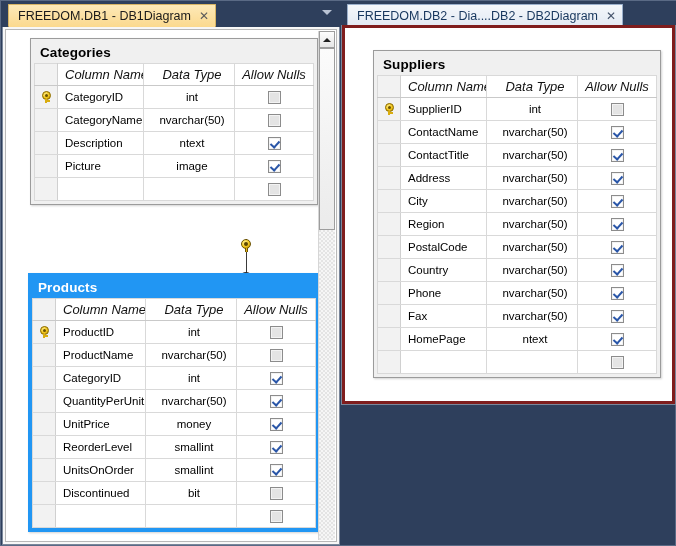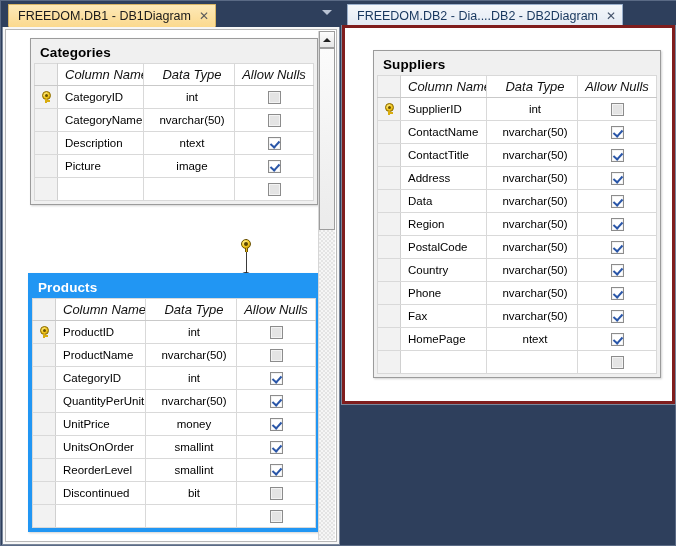--- a/index.html
+++ b/index.html
@@ -398,27 +398,27 @@
             <td class="c-null"><span class="cb on"></span></td>
           </tr>
           <tr>
             <td class="c-key"></td>
             <td class="c-name">UnitPrice</td>
             <td class="c-type">money</td>
             <td class="c-null"><span class="cb on"></span></td>
           </tr>
           <tr>
             <td class="c-key"></td>
+            <td class="c-name">ReorderLevel</td>
+            <td class="c-type">smallint</td>
+            <td class="c-null"><span class="cb on"></span></td>
+          </tr>
+          <tr>
+            <td class="c-key"></td>
             <td class="c-name">UnitsOnOrder</td>
-            <td class="c-type">smallint</td>
-            <td class="c-null"><span class="cb on"></span></td>
-          </tr>
-          <tr>
-            <td class="c-key"></td>
-            <td class="c-name">ReorderLevel</td>
             <td class="c-type">smallint</td>
             <td class="c-null"><span class="cb on"></span></td>
           </tr>
           <tr>
             <td class="c-key"></td>
             <td class="c-name">Discontinued</td>
             <td class="c-type">bit</td>
             <td class="c-null"><span class="cb"></span></td>
           </tr>
           <tr class="empty">
@@ -482,21 +482,21 @@
             <td class="c-null"><span class="cb on"></span></td>
           </tr>
           <tr>
             <td class="c-key"></td>
             <td class="c-name">Address</td>
             <td class="c-type">nvarchar(50)</td>
             <td class="c-null"><span class="cb on"></span></td>
           </tr>
           <tr>
             <td class="c-key"></td>
-            <td class="c-name">Data</td>
+            <td class="c-name">City</td>
             <td class="c-type">nvarchar(50)</td>
             <td class="c-null"><span class="cb on"></span></td>
           </tr>
           <tr>
             <td class="c-key"></td>
             <td class="c-name">Region</td>
             <td class="c-type">nvarchar(50)</td>
             <td class="c-null"><span class="cb on"></span></td>
           </tr>
           <tr>

